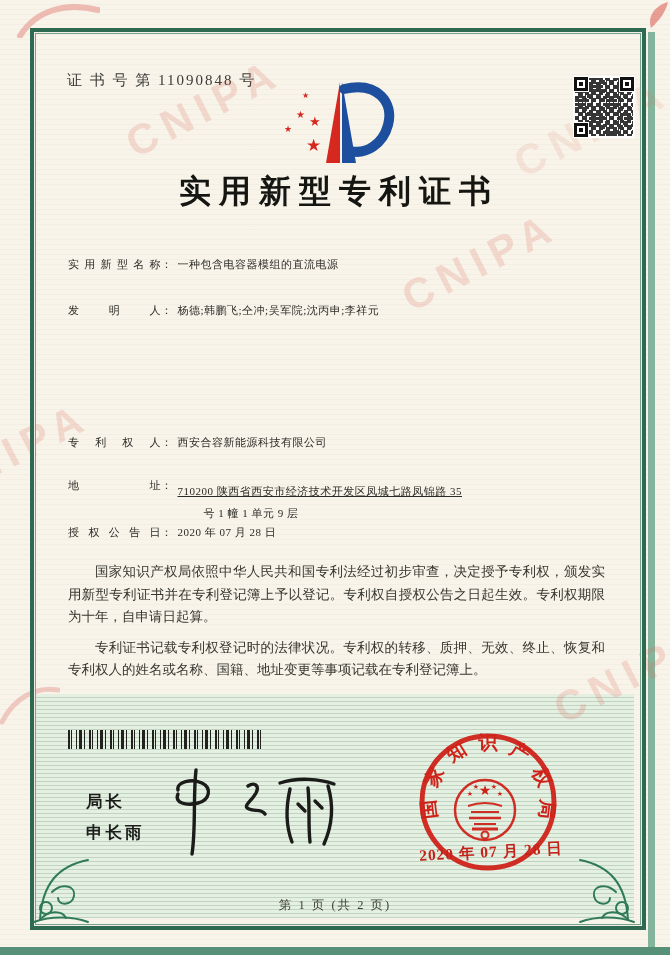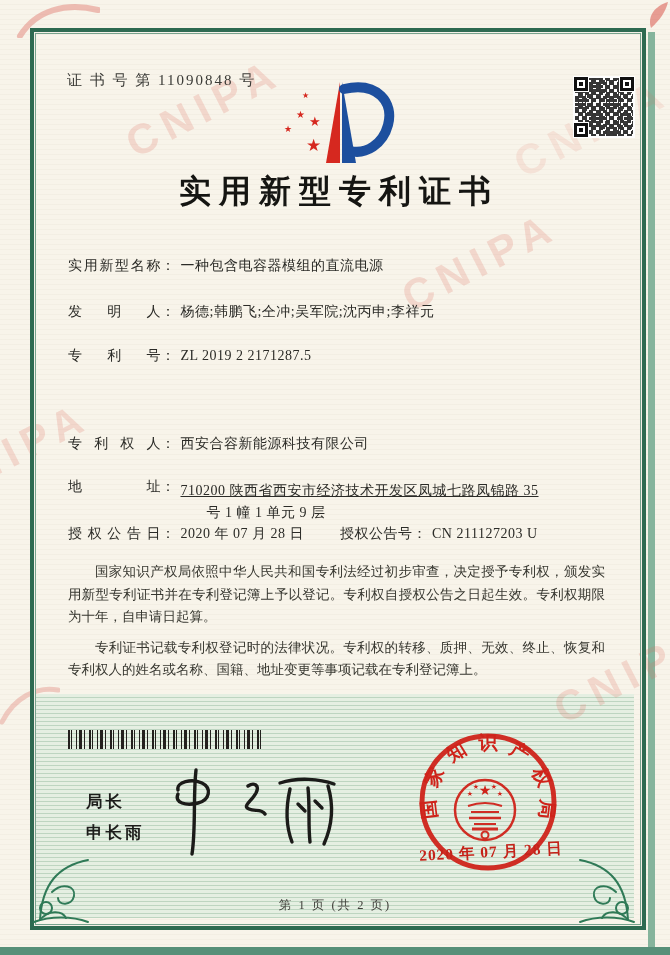--- a/index.html
+++ b/index.html
@@ -55,21 +55,21 @@
   .qr { position:absolute; left:573px; top:76px; width:62px; height:62px; background:#fdfdfd; z-index:3; }
   .qr .noise { position:absolute; inset:2px; opacity:.85;
     background:
       conic-gradient(#111 25%, transparent 0 50%, #111 0 75%, transparent 0) 0 0/7px 7px,
       conic-gradient(#161616 25%, transparent 0 50%, #161616 0 75%, transparent 0) 3px 2px/9px 9px; }
   .fp { position:absolute; width:8px; height:8px; border:3px solid #111; background:#fff; box-shadow:0 0 0 1px #fff; }
   .fp::after { content:""; position:absolute; inset:2px; background:#111; }
   .fp-tl { left:1px; top:1px; } .fp-tr { right:1px; top:1px; } .fp-bl { left:1px; bottom:1px; }
 
   
-  .row { position:absolute; left:68px; font-size:14px; line-height:1; color:#2b2b27;
+  .row { position:absolute; left:68px; font-size:11px; line-height:1; color:#2b2b27;
          letter-spacing:.5px; white-space:nowrap; z-index:3; }
   .lab { display:inline-block; width:93px; text-align:justify; text-align-last:justify; }
   .lab2 { display:inline; }
   .val { margin-left:5px; }
   .r-name { top:259px; } .r-inv { top:305px; } .r-pno { top:349px; }
   .r-fil { top:393px; } .r-pat { top:437px; } .r-addr { top:480px; } .r-grant { top:527px; }
   .addr-block { display:inline-block; vertical-align:top; white-space:normal; width:445px; line-height:22px; margin-left:5px;text-decoration:underline; }
   .addr-l2 { display:inline-block; margin-left:26px; }
   .grant2 { position:absolute; left:272px; top:0; }
 
@@ -173,34 +173,28 @@
     <div class="fp fp-tr"></div>
     <div class="fp fp-bl"></div>
   </div>
 
   <div class="row r-name">
     <span class="lab">实用新型名称</span><span class="colon">：</span><span class="val">一种包含电容器模组的直流电源</span>
   </div>
   <div class="row r-inv">
     <span class="lab">发明人</span><span class="colon">：</span><span class="val">杨德;韩鹏飞;仝冲;吴军院;沈丙申;李祥元</span>
   </div>
-  <div class="row r-pno">
-    <span class="lab">专利号</span><span class="colon">：</span><span class="val">ZL 2019 2 2171287.5</span>
-  </div>
   <div class="row r-pat">
     <span class="lab">专利权人</span><span class="colon">：</span><span class="val">西安合容新能源科技有限公司</span>
   </div>
   <div class="row r-addr">
     <span class="lab">地址</span><span class="colon">：</span><span class="addr-block"><span>710200 陕西省西安市经济技术开发区凤城七路凤锦路 35</span><br><span class="addr-l2">号 1 幢 1 单元 9 层</span></span>
   </div>
   <div class="row r-grant">
     <span class="lab">授权公告日</span><span class="colon">：</span><span class="val">2020 年 07 月 28 日</span>
-    <span class="grant2">
-      <span class="lab2">授权公告号</span><span class="colon">：</span><span class="val">CN 211127203 U</span>
-    </span>
   </div>
 
   <div class="paras">
     <p>国家知识产权局依照中华人民共和国专利法经过初步审查，决定授予专利权，颁发实用新型专利证书并在专利登记簿上予以登记。专利权自授权公告之日起生效。专利权期限为十年，自申请日起算。</p>
     <p>专利证书记载专利权登记时的法律状况。专利权的转移、质押、无效、终止、恢复和专利权人的姓名或名称、国籍、地址变更等事项记载在专利登记簿上。</p>
   </div>
 
   <div class="barcode"></div>
 
   <div class="official official-title">局长</div>

